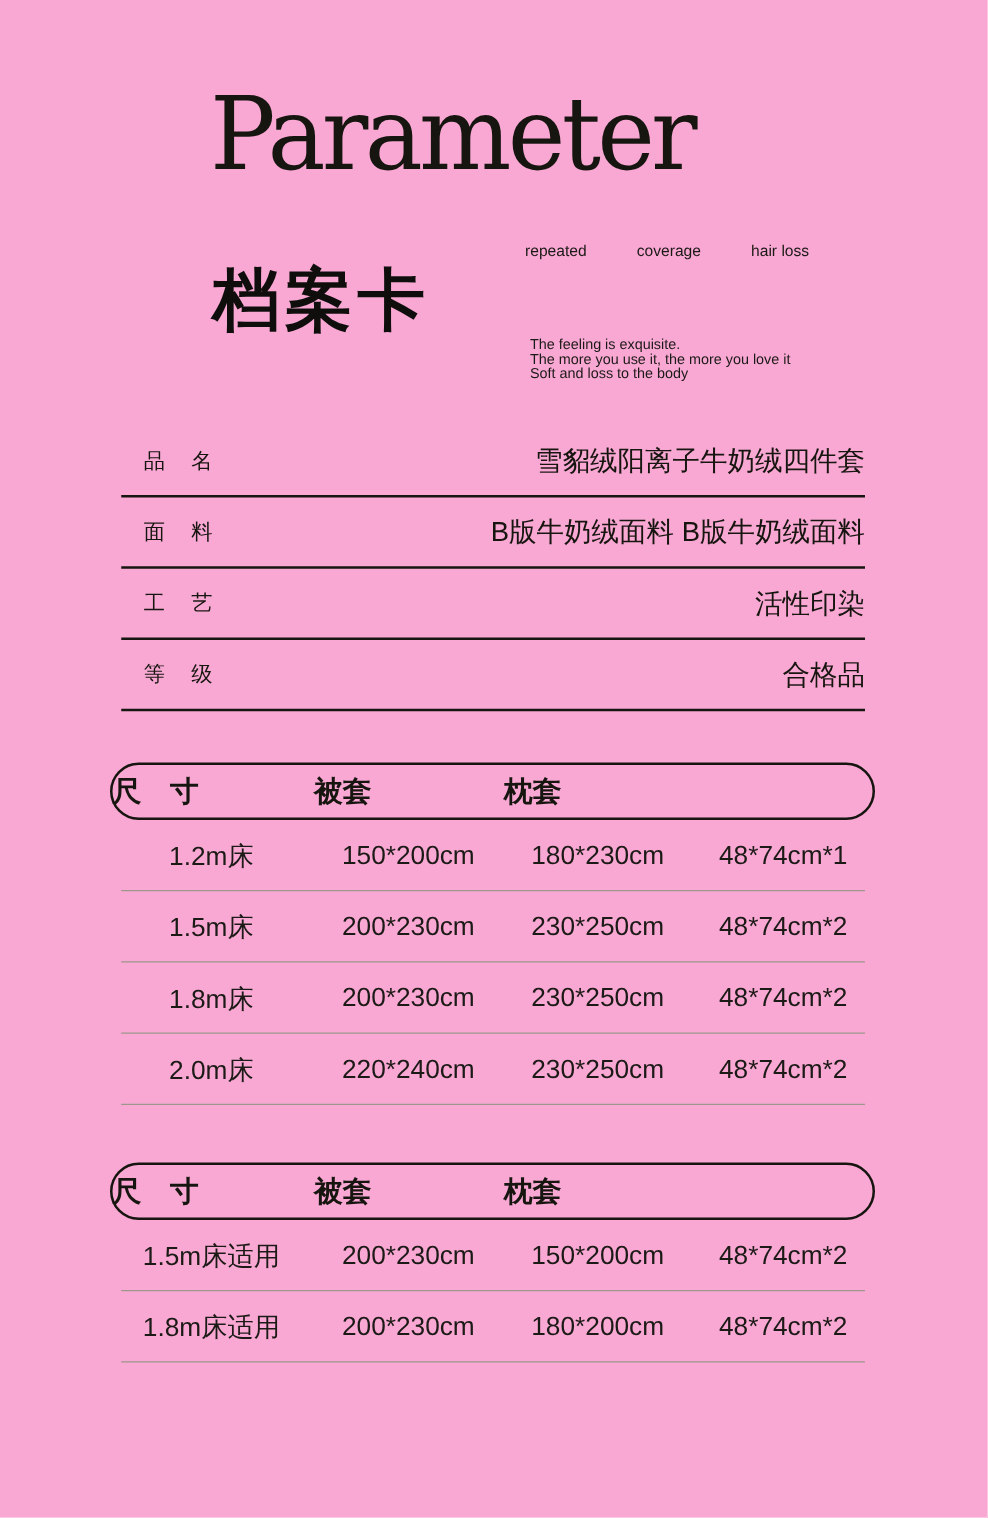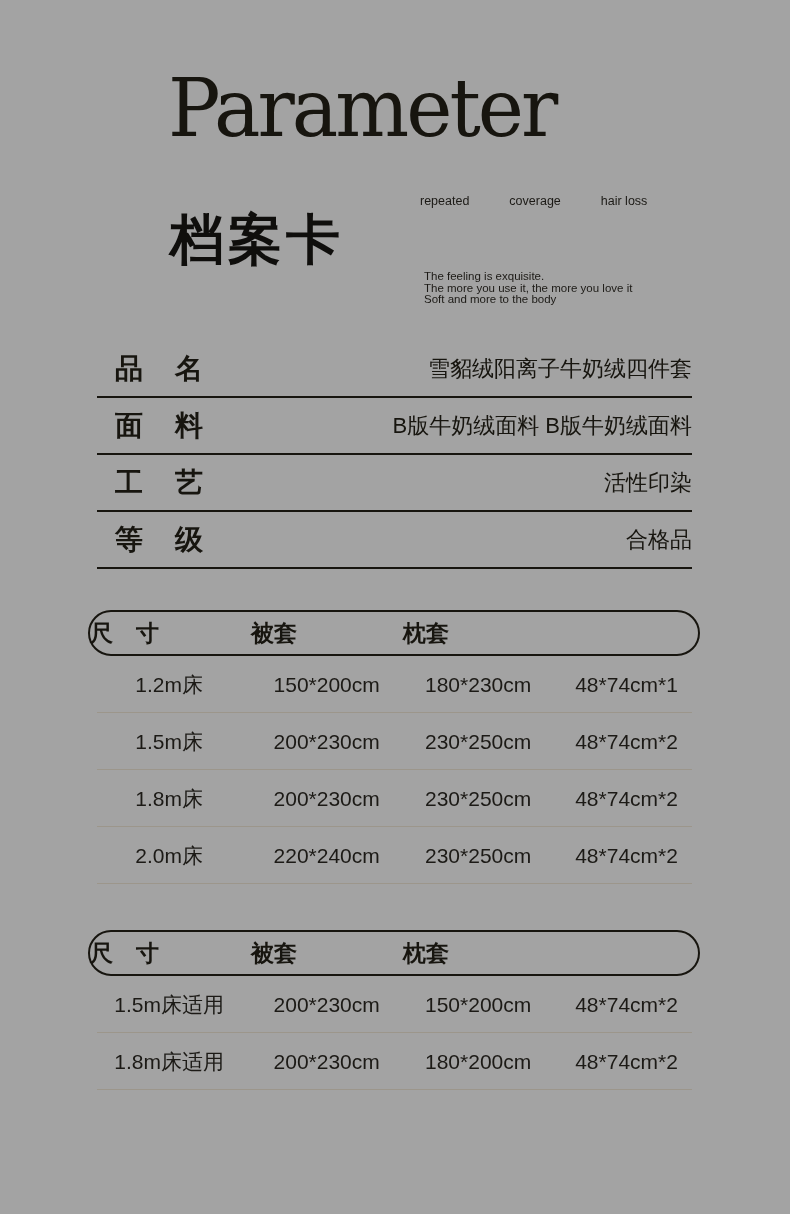--- a/index.html
+++ b/index.html
@@ -1,21 +1,21 @@
 <!DOCTYPE html>
 <html><head>
 <meta charset="utf-8">
 <style>
   * { margin:0; padding:0; box-sizing:border-box; }
   html,body { width:790px; }
   body { font-family:"Liberation Sans","DejaVu Sans",sans-serif; }
   .page {
     position:relative;
     width:790px; height:1214px;
-    background:#a3a3a3;
+    background:#f9a8d4;
     color:#17150f;
     overflow:hidden;
   }
   
   .title-en {
     position:absolute; top:66px; left:168px;
     font-family:"DejaVu Serif","Liberation Serif",serif;
     font-size:78px; font-weight:500; line-height:1.1;
     letter-spacing:-3px; color:#17150f;
     transform:scaleY(1.04);
@@ -38,21 +38,21 @@
   
   .info-table {
     position:absolute; top:341px; left:97px; width:595px;
   }
   .info-row {
     display:flex; align-items:center; justify-content:space-between;
     height:57px;
     border-bottom:2px solid #17150f;
   }
   .info-label {
-    font-size:28px; font-weight:700; letter-spacing:2px; white-space:pre;
+    font-size:17px; font-weight:400; letter-spacing:2px; white-space:pre;
     padding-left:18px;
   }
   .info-value {
     font-size:22px; font-weight:500; color:#17150f;
   }
   
   .size-table { position:absolute; left:88px; width:612px; }
   .size1 { top:610px; }
   .size2 { top:930px; }
   .pill {
@@ -86,21 +86,21 @@
 
   <div class="keywords">
     <span>repeated</span>
     <span>coverage</span>
     <span>hair loss</span>
   </div>
 
   <div class="tagline">
     <div>The feeling is exquisite.</div>
     <div>The more you use it, the more you love it</div>
-    <div>Soft and more to the body</div>
+    <div>Soft and loss to the body</div>
   </div>
 
   <div class="info-table">
     <div class="info-row">
       <span class="info-label">品　名</span>
       <span class="info-value">雪貂绒阳离子牛奶绒四件套</span>
     </div>
     <div class="info-row">
       <span class="info-label">面　料</span>
       <span class="info-value">B版牛奶绒面料 B版牛奶绒面料</span>

